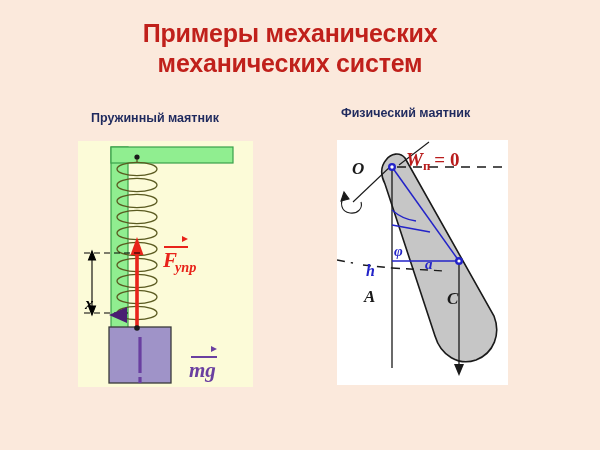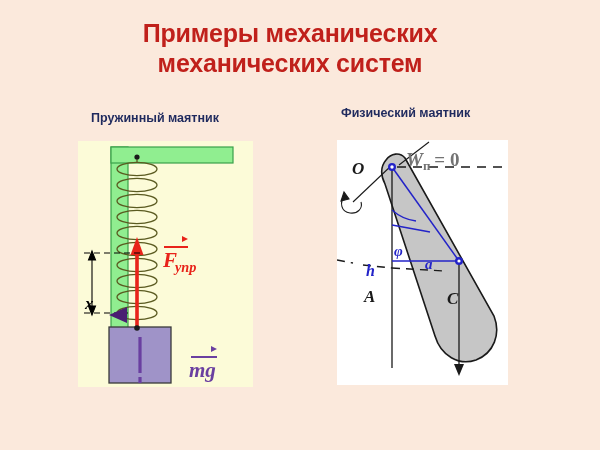--- a/index.html
+++ b/index.html
@@ -191,21 +191,21 @@
       <circle cx="55" cy="27" r="4" fill="#2323c8"></circle>
       <circle cx="55" cy="27" r="1.7" fill="#ffffff"></circle>
 
       <circle cx="122" cy="121" r="4" fill="#2323c8"></circle>
       <circle cx="122" cy="121" r="1.6" fill="#ffffff"></circle>
     </svg>
   </div>
 
   <div class="mathlbl" style="left:352px;top:160px;color:#1a1a1a;font-size:17px;">O</div>
 
-  <div class="mathlbl" style="left:406px;top:150px;color:#737373;font-size:19px;">
+  <div class="mathlbl" style="left:406px;top:150px;color:#b91c1c;font-size:19px;">
     <span>W</span><span class="sub" style="position:relative;top:4px;font-style:normal;">п</span><span style="font-style:normal;padding-left:4px;">= 0</span>
   </div>
 
   <div class="mathlbl" style="left:394px;top:244px;color:#2323c8;font-size:15px;">φ</div>
 
   <div class="mathlbl" style="left:366px;top:263px;color:#2323c8;font-size:16px;">h</div>
 
   <div class="mathlbl" style="left:425px;top:257px;color:#2323c8;font-size:15px;">a</div>
 
   <div class="mathlbl" style="left:364px;top:288px;color:#1a1a1a;font-size:17px;">A</div>

